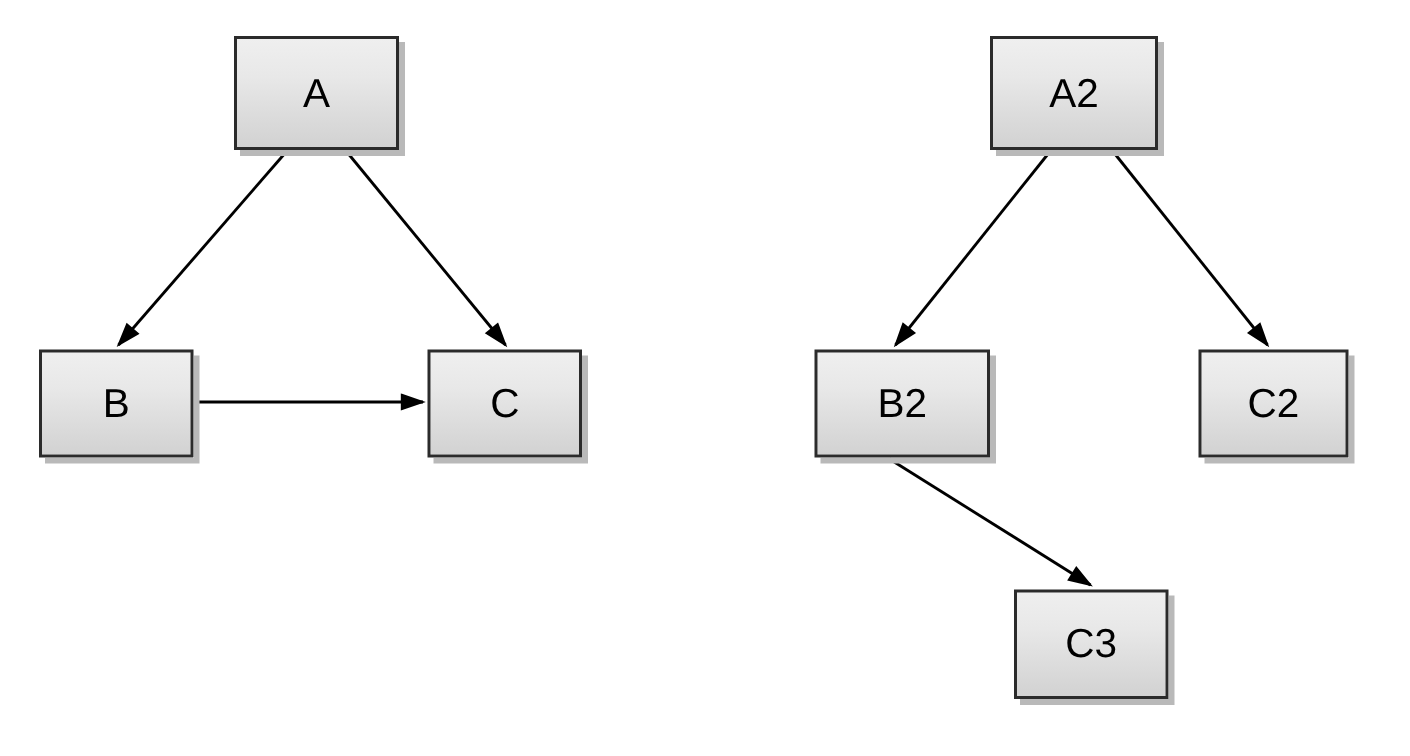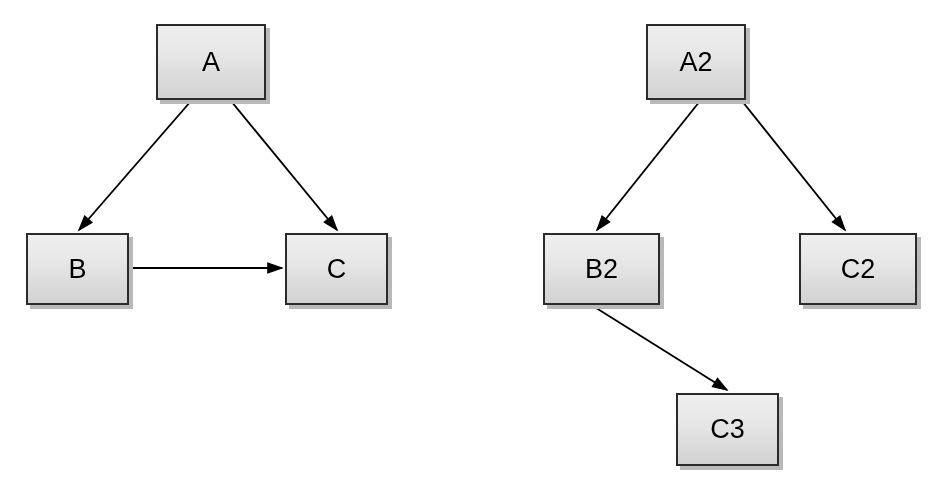--- a/index.html
+++ b/index.html
@@ -78,26 +78,26 @@
   <div id="node-layer">
       <div class="node" style="left: 156px; top: 24px; width: 110px; height: 76px;">
         <span class="node-label">A</span>
       </div>
       <div class="node" style="left: 26px; top: 233px; width: 103px; height: 72px;">
         <span class="node-label">B</span>
       </div>
       <div class="node" style="left: 285px; top: 233px; width: 103px; height: 72px;">
         <span class="node-label">C</span>
       </div>
-      <div class="node" style="left: 646px; top: 24px; width: 100px; height: 76px;">
+      <div class="node" style="left: 660px; top: 24px; width: 112px; height: 76px;">
         <span class="node-label">A2</span>
       </div>
       <div class="node" style="left: 543px; top: 233px; width: 117px; height: 72px;">
         <span class="node-label">B2</span>
       </div>
-      <div class="node" style="left: 799px; top: 233px; width: 118px; height: 72px;">
+      <div class="node" style="left: 799px; top: 233px; width: 100px; height: 72px;">
         <span class="node-label">C2</span>
       </div>
       <div class="node" style="left: 676px; top: 393px; width: 103px; height: 73px;">
         <span class="node-label">C3</span>
       </div>
     </div>
 </div>
 
 </body></html>

